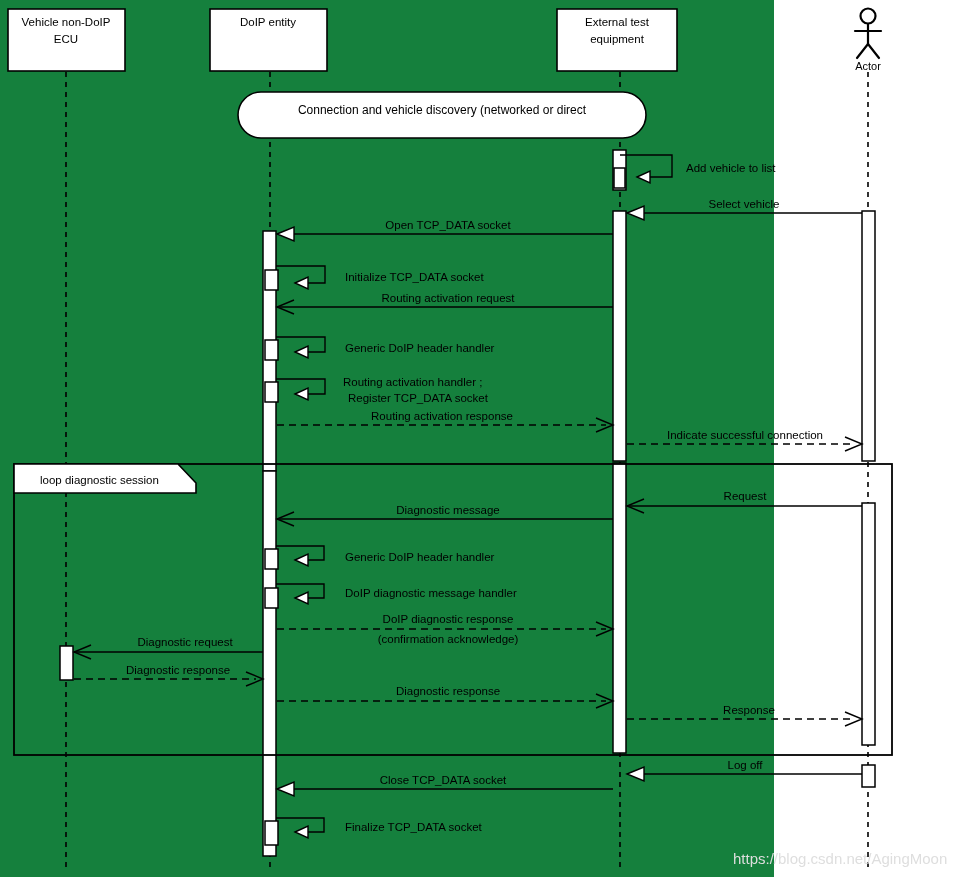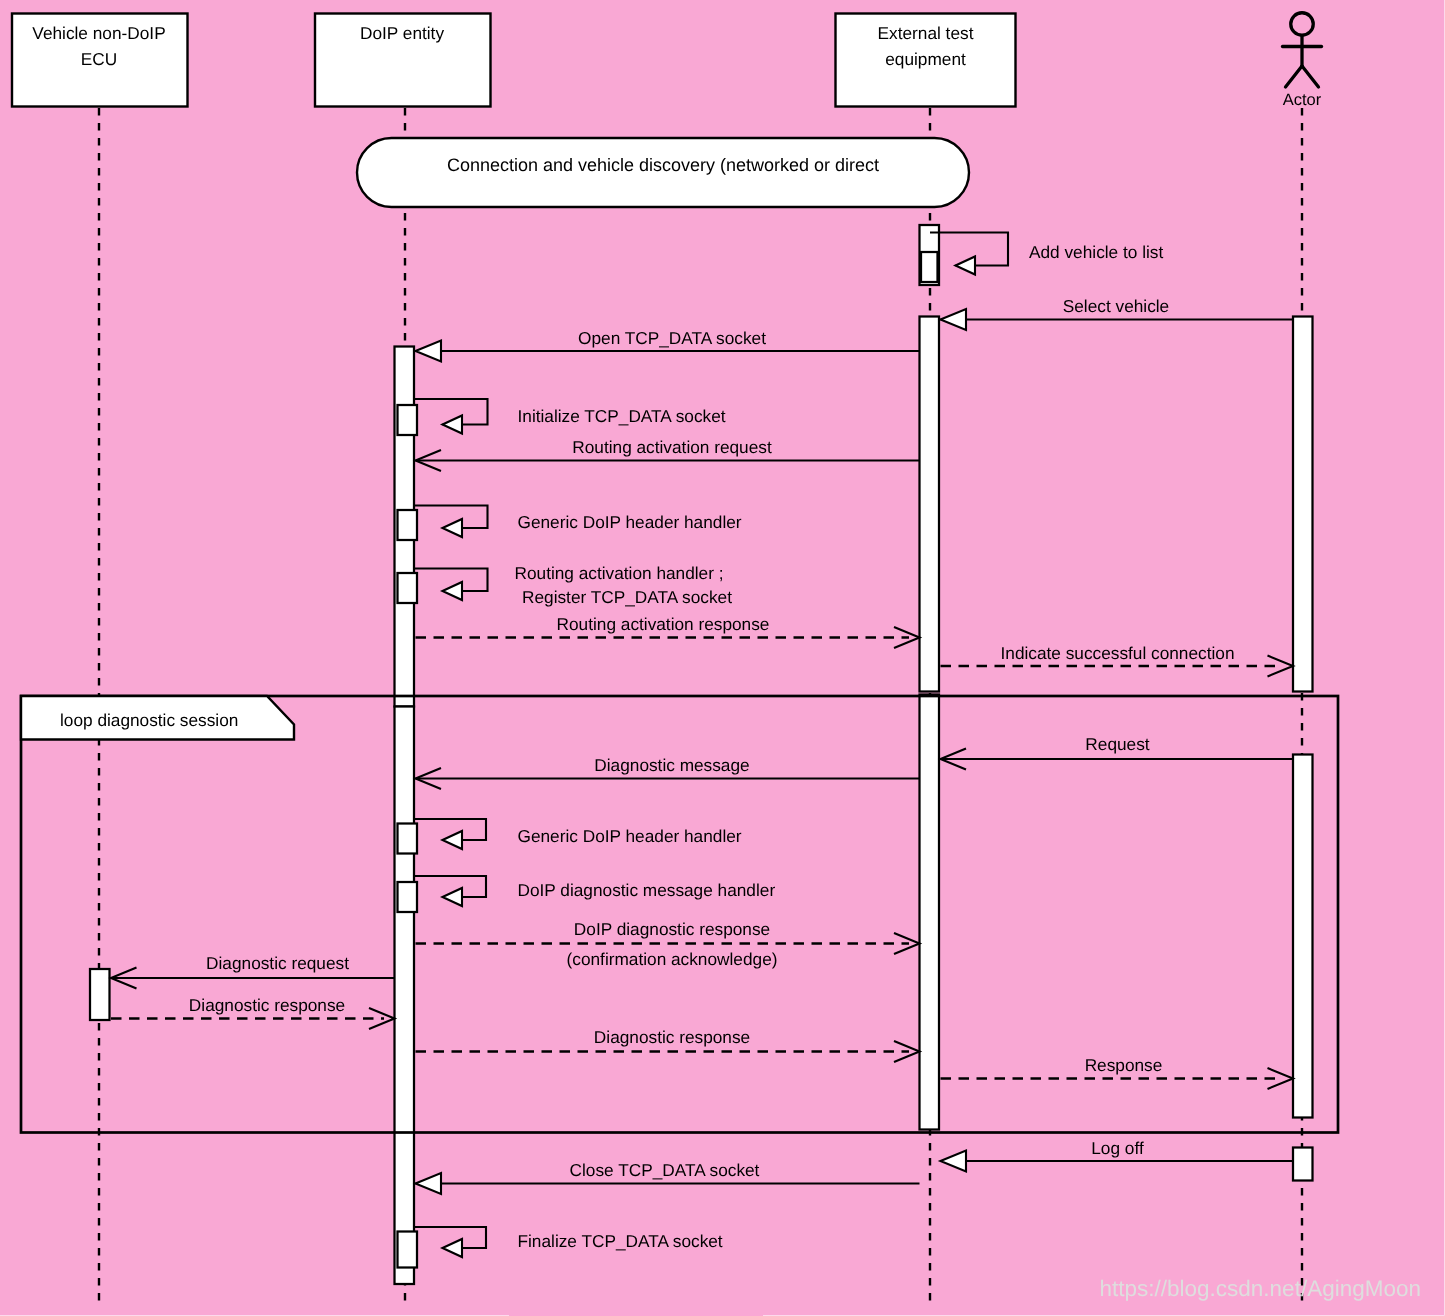--- a/index.html
+++ b/index.html
@@ -9,23 +9,23 @@
     background: #ffffff;
   }
   body {
     width: 963px;
     height: 877px;
     overflow: hidden;
     font-family: "Liberation Sans", sans-serif;
   }
   #diagram-root {
     position: relative;
-    width: 963px;
+    width: 774px;
     height: 877px;
-    background: #f9a8d4;
+    background: #15803d;
   }
   svg.sequence-canvas {
     display: block;
     width: 963px;
     height: 877px;
   }
   .lifeline-box {
     fill: #ffffff;
     stroke: #000000;
     stroke-width: 1.6;

